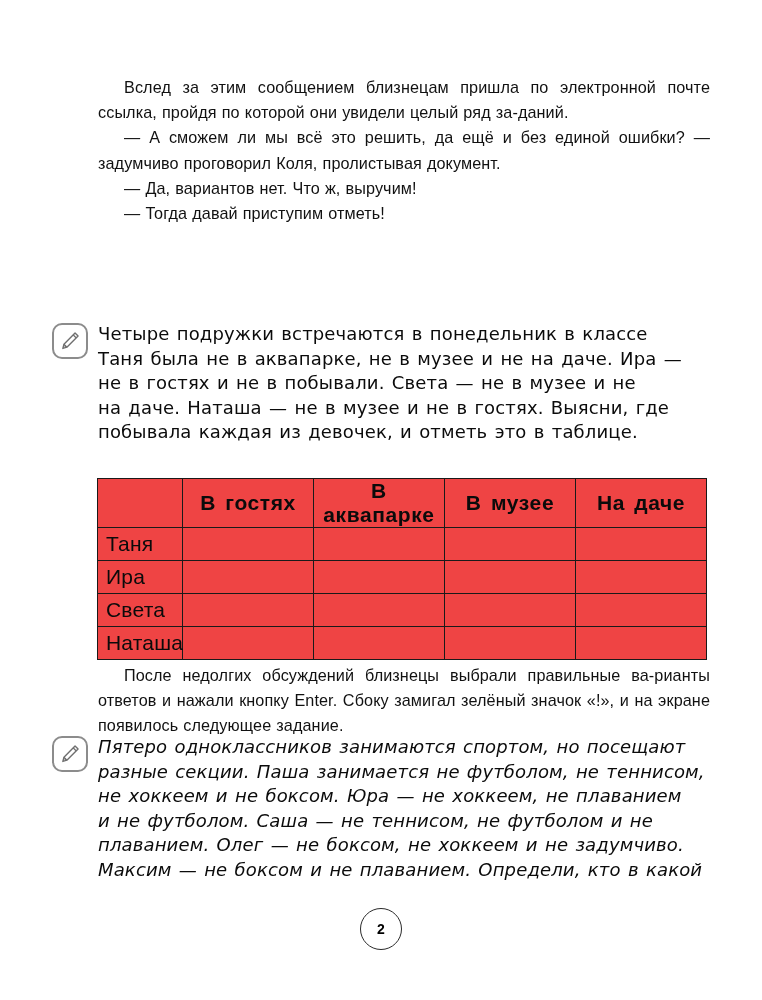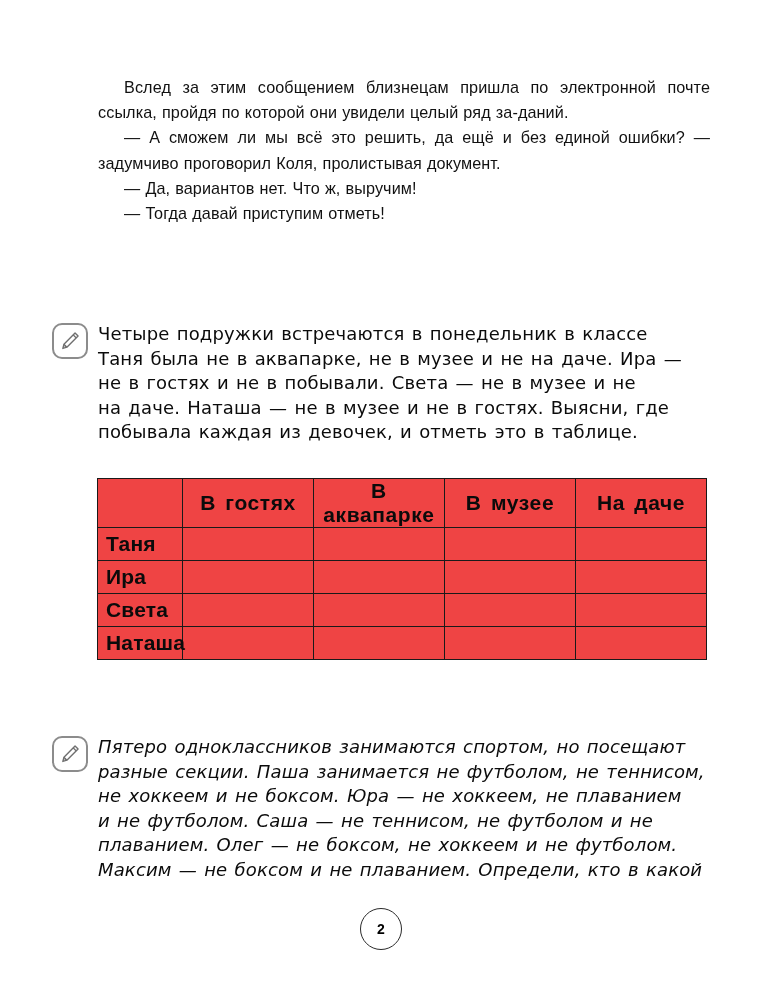--- a/index.html
+++ b/index.html
@@ -103,21 +103,21 @@
     font-weight: bold;
     text-align: center;
     padding: 0;
     letter-spacing: 0.6px;
     word-spacing: 3px;
     height: 34px;
   }
   table.logic-table th.corner-head { border-top: 1.4px solid #1a1a1a; }
   table.logic-table td.row-head {
     text-align: left;
-    font-weight: bold;
+    font-weight: normal;
     letter-spacing: 0.2px;
   }
   table.logic-table td.cell { }
   col.c-name { width: 85px; }
   col.c-opt  { width: 131px; }
 
   
   .page-number {
     position: absolute;
     left: 50%;
@@ -212,37 +212,40 @@
           <td class="row-head">Наташа</td>
           <td class="cell"></td>
           <td class="cell"></td>
           <td class="cell"></td>
           <td class="cell"></td>
         </tr>
       </tbody>
     </table>
   </div>
 
+  <div class="story-block" style="top:663px;">
+    <p class="story-p">После недолгих обсуждений близнецы выбрали правильные ва-рианты ответов и нажали кнопку Enter. Сбоку замигал зелёный значок «!», и на экране появилось следующее задание.</p>
+  </div>
 
   <div class="task-block" style="top:735px;font-style:italic;">
     <div class="task-icon">
       <svg width="22" height="22" viewBox="0 0 24 24" aria-hidden="true">
         <g fill="none" stroke="#6f6f6f" stroke-width="1.5" stroke-linejoin="round">
           <path d="M17.5 3.2 L20.8 6.5 L8.6 18.7 L4.2 20.1 L5.4 15.6 Z"></path>
           <path d="M15.4 5.3 L18.7 8.6"></path>
           <path d="M5.4 15.6 L8.6 18.7"></path>
           <path d="M6.3 17.1 L7.4 18.2"></path>
         </g>
       </svg>
     </div>
     <div class="task-text">
       <span class="ln">Пятеро одноклассников занимаются спортом, но посещают</span>
       <span class="ln">разные секции. Паша занимается не футболом, не теннисом,</span>
       <span class="ln">не хоккеем и не боксом. Юра — не хоккеем, не плаванием</span>
       <span class="ln">и не футболом. Саша — не теннисом, не футболом и не</span>
-      <span class="ln">плаванием. Олег — не боксом, не хоккеем и не футболом.</span>
+      <span class="ln">плаванием. Олег — не боксом, не хоккеем и не задумчиво.</span>
       <span class="ln">Максим — не боксом и не плаванием. Определи, кто в какой</span>
     </div>
   </div>
 
   <div class="page-number" style="top:908px;">2</div>
 
 </div>
 
 </body></html>

